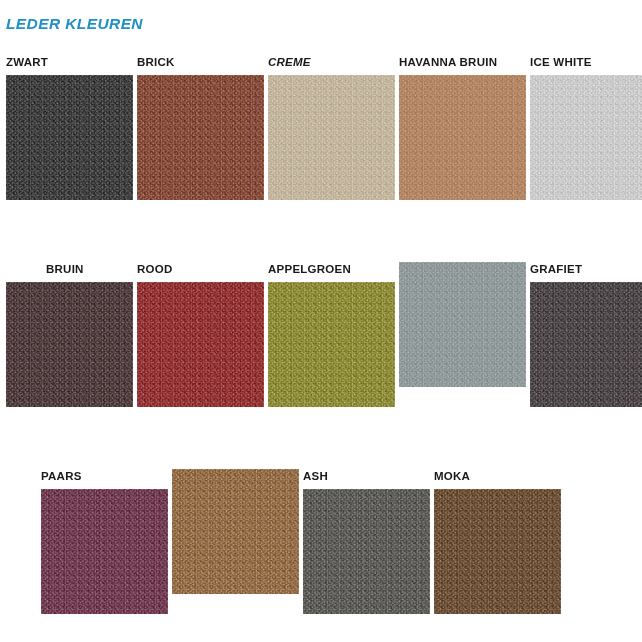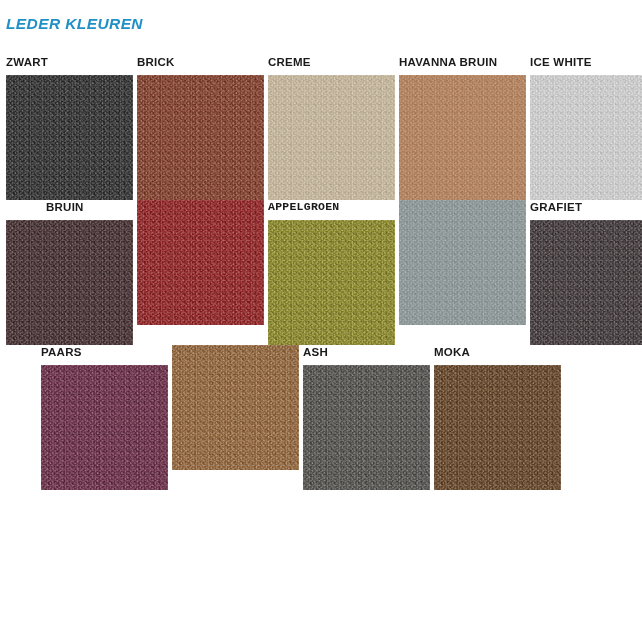--- a/index.html
+++ b/index.html
@@ -41,20 +41,21 @@
     position: absolute;
     left: 6px;
     top: 55px;
     width: 636px;
   }
 
   .swatch-row {
     display: flex;
     flex-direction: row;
     gap: 4px;
+    margin-bottom: 62px;
   }
   .swatch-row:last-child { margin-bottom: 0; padding-left: 35px; }
 
   .swatch-cell {
     width: 127px;
     flex: 0 0 127px;
   }
 
   .swatch-label {
     font-size: 11.5px;
@@ -138,43 +139,44 @@
     <div class="swatch-row">
       <div class="swatch-cell">
         <div class="swatch-label" style="color: rgb(26, 26, 26);">ZWART</div>
         <div class="swatch-chip dark" style="background-color: rgb(43, 43, 43);"></div>
       </div>
       <div class="swatch-cell">
         <div class="swatch-label" style="color: rgb(26, 26, 26);">BRICK</div>
         <div class="swatch-chip dark" style="background-color: rgb(141, 61, 38);"></div>
       </div>
       <div class="swatch-cell">
-        <div class="swatch-label" style="color: rgb(26, 26, 26);">CREME</div>
+        <div class="swatch-label" style="color: rgb(26, 26, 26); font-style: italic;">CREME</div>
         <div class="swatch-chip light" style="background-color: rgb(211, 195, 166);"></div>
       </div>
       <div class="swatch-cell">
         <div class="swatch-label" style="color: rgb(26, 26, 26);">HAVANNA BRUIN</div>
         <div class="swatch-chip light" style="background-color: rgb(192, 138, 98);"></div>
       </div>
       <div class="swatch-cell">
         <div class="swatch-label" style="color: rgb(26, 26, 26);">ICE WHITE</div>
         <div class="swatch-chip light" style="background-color: rgb(220, 220, 220);"></div>
       </div>
     </div>
 
     <div class="swatch-row">
       <div class="swatch-cell">
         <div class="swatch-label" style="color: rgb(26, 26, 26); padding-left: 40px;">BRUIN</div>
         <div class="swatch-chip dark" style="background-color: rgb(67, 41, 43);"></div>
       </div>
       <div class="swatch-cell">
+        <div class="swatch-label" style="color: rgb(26, 26, 26);">ROOD</div>
         <div class="swatch-chip dark" style="background-color: rgb(158, 27, 30);"></div>
       </div>
       <div class="swatch-cell">
-        <div class="swatch-label" style="color: rgb(26, 26, 26); font-family: Liberation Mono, monospace;">APPELGROEN</div>
+        <div class="swatch-label" style="color: rgb(26, 26, 26);">APPELGROEN</div>
         <div class="swatch-chip dark" style="background-color: rgb(150, 148, 33);"></div>
       </div>
       <div class="swatch-cell">
         <div class="swatch-chip light" style="background-color: rgb(151, 162, 163);"></div>
       </div>
       <div class="swatch-cell">
         <div class="swatch-label" style="color: rgb(26, 26, 26);">GRAFIET</div>
         <div class="swatch-chip dark" style="background-color: rgb(63, 53, 56);"></div>
       </div>
     </div>

